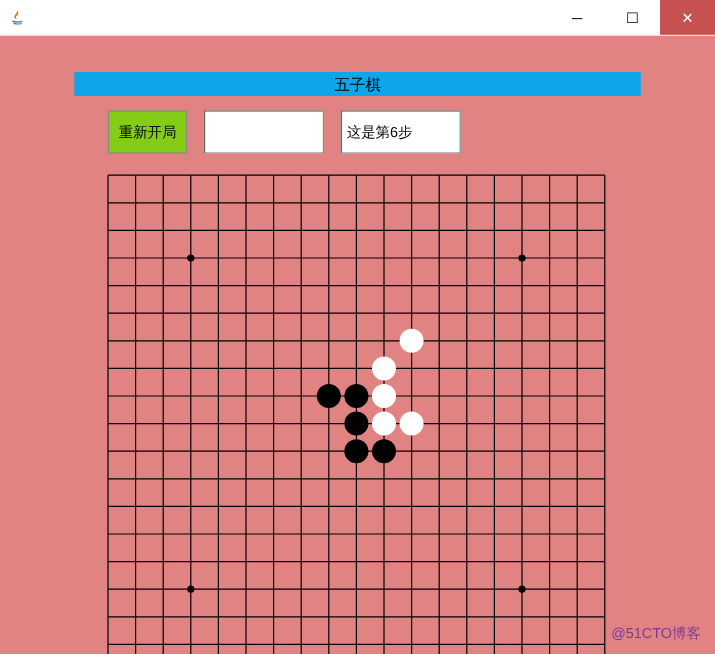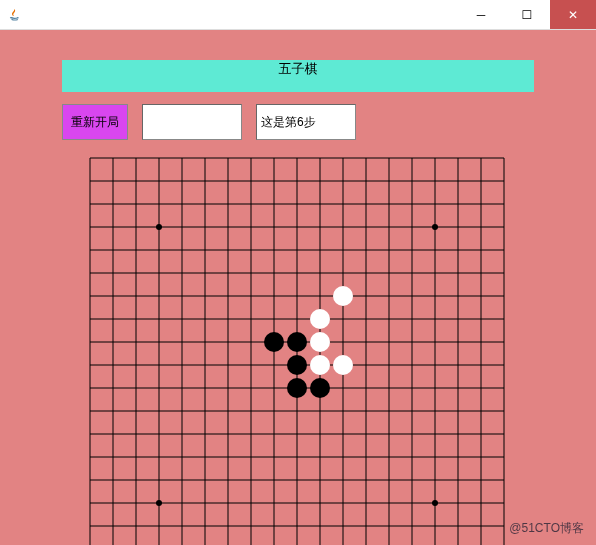--- a/index.html
+++ b/index.html
@@ -5,27 +5,27 @@
     * { margin: 0; padding: 0; box-sizing: border-box; }
     body { font-family: "Microsoft YaHei", SimSun, sans-serif; background: #fff; }
     .window { width: 596px; height: 545px; background: #e28383; position: relative; }
     .titlebar { height: 30px; background: #fff; display: flex; align-items: center; justify-content: space-between; border-bottom: 1px solid #ddd; }
     .title-left { display: flex; align-items: center; gap: 6px; padding-left: 8px; }
     .java-icon { width: 16px; height: 16px; }
     .win-controls { display: flex; height: 100%; }
     .win-btn { width: 46px; height: 100%; display: flex; align-items: center; justify-content: center; font-size: 12px; }
     .win-btn.close { background: #c75050; color: #fff; }
     .content { padding: 30px 62px 0; }
-    .header-bar { background: #5eead4; height: 32px; display: flex; align-items: flex-start; justify-content: center; font-size: 13px; margin-bottom: 12px; }
+    .header-bar { background: #0ea5e9; height: 20px; display: flex; align-items: flex-end; justify-content: center; font-size: 13px; margin-bottom: 12px; }
     .controls { display: flex; gap: 14px; margin-bottom: 8px; }
-    .restart-btn { background: #d946ef; border: 1px solid #888; padding: 2px 8px; font-size: 12px; font-family: inherit; cursor: pointer; }
+    .restart-btn { background: #84cc16; border: 1px solid #888; padding: 2px 8px; font-size: 12px; font-family: inherit; cursor: pointer; margin-left: 28px; }
     .text-field { background: #fff; border: 1px solid #888; border-top-color: #666; border-left-color: #666; height: 20px; width: 100px; font-size: 12px; padding: 17px 4px; display: flex; align-items: center; }
     .board-wrap { position: relative; width: 470px; height: 430px; }
     .board-svg { position: absolute; top: 0; left: 0; }
-    .watermark { position: absolute; bottom: 8px; right: 12px; color: #0f172a; font-size: 12px; opacity: 0.7; }
+    .watermark { position: absolute; bottom: 8px; right: 12px; color: #4c1d95; font-size: 12px; opacity: 0.7; }
   </style>
 </head>
 <body>
 
 <div class="window">
   <div class="titlebar">
     <div class="title-left">
       <svg class="java-icon" viewBox="0 0 16 16">
         <path d="M6 2c1 2-2 3-2 5s2 2 2 2c-1-1-1-2 0-3s2-3 0-4z" fill="#e76f00"></path>
         <path d="M4 10c-2 0-3 1-1 1.5s5 .5 7 0 0-1.5-1-1.5c1 1-4 1-5 0z" fill="#5382a1"></path>

